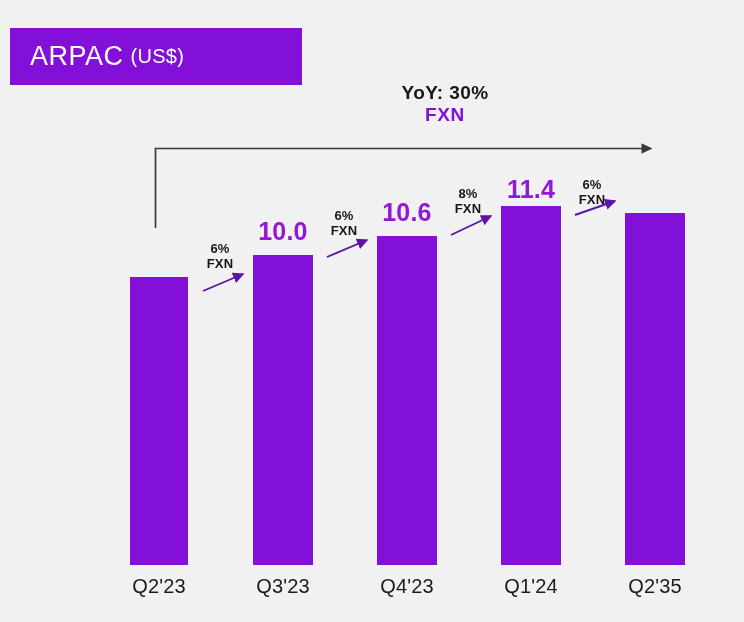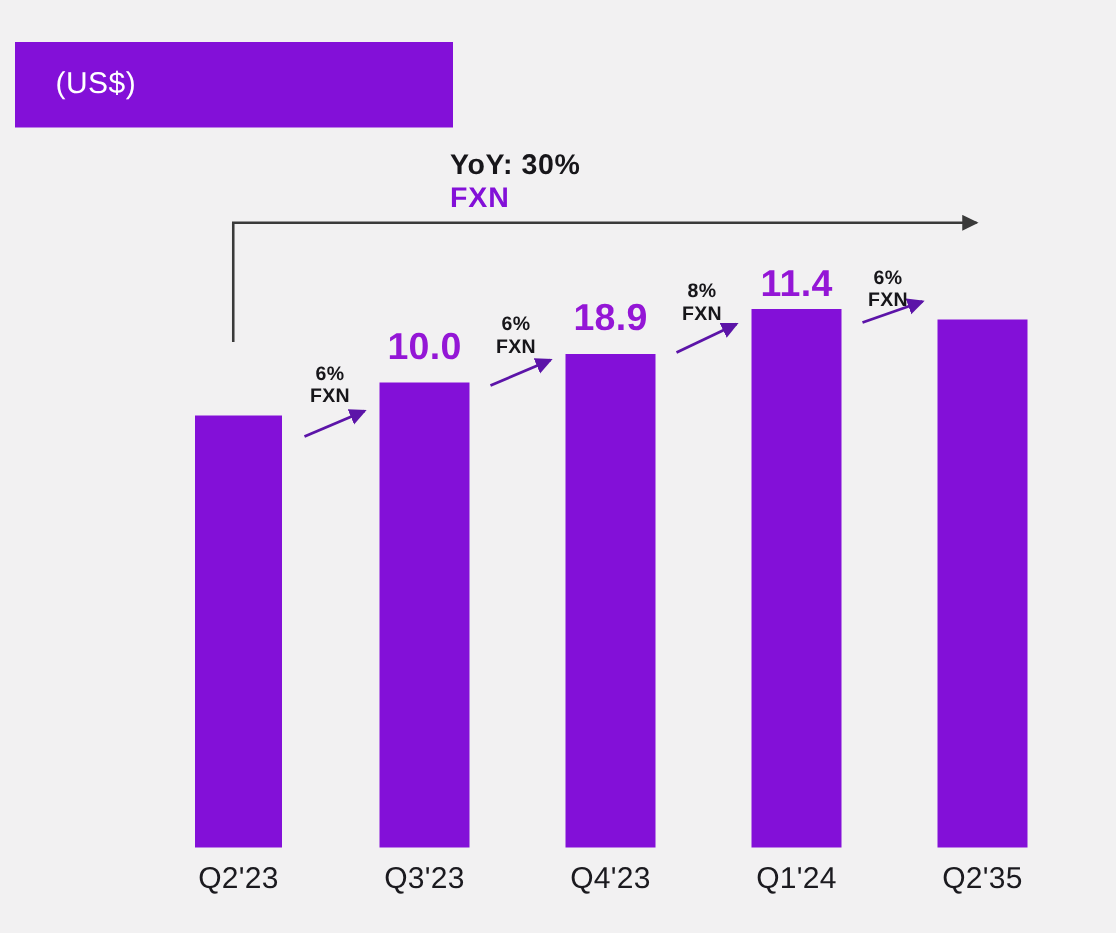--- a/index.html
+++ b/index.html
@@ -45,22 +45,23 @@
     font-size: 20px;
     letter-spacing: 0.3px;
     margin-left: 7px;
     font-weight: 400;
   }
 
   
   #yoy-block {
     position: absolute;
     left: 300px;
-    top: 100px;
+    top: 82px;
     width: 290px;
+    text-align: center;
     line-height: 1.18;
   }
   #yoy-value {
     font-size: 19px;
     font-weight: bold;
     color: #17161a;
     letter-spacing: 0.4px;
   }
   #yoy-fxn {
     font-size: 19px;
@@ -109,20 +110,21 @@
     line-height: 1.18;
     letter-spacing: 0.2px;
   }
 </style>
 </head>
 <body>
 
 <div id="stage">
 
   <div id="title-banner">
+    <span id="title-main">ARPAC</span>
     <span id="title-unit">(US$)</span>
   </div>
 
   <div id="yoy-block">
     <div id="yoy-value">YoY: 30%</div>
     <div id="yoy-fxn">FXN</div>
   </div>
 
   <svg id="overlay" viewBox="0 0 744 622">
     <defs>
@@ -153,21 +155,21 @@
   </svg>
 
   <div class="bar" style="left:130px; top:277px; width:58px; height:288px;"></div>
   <div class="cat-label" style="left:119px; top:575px; width:80px;">Q2'23</div>
 
   <div class="bar" style="left:253px; top:255px; width:60px; height:310px;"></div>
   <div class="bar-value" style="left:243px; top:217px; width:80px;">10.0</div>
   <div class="cat-label" style="left:243px; top:575px; width:80px;">Q3'23</div>
 
   <div class="bar" style="left:377px; top:236px; width:60px; height:329px;"></div>
-  <div class="bar-value" style="left:367px; top:198px; width:80px;">18.9</div>
+  <div class="bar-value" style="left:367px; top:198px; width:80px;">10.6</div>
   <div class="cat-label" style="left:367px; top:575px; width:80px;">Q4'23</div>
 
   <div class="bar" style="left:501px; top:206px; width:60px; height:359px;"></div>
   <div class="bar-value" style="left:491px; top:175px; width:80px;">11.4</div>
   <div class="cat-label" style="left:491px; top:575px; width:80px;">Q1'24</div>
 
   <div class="bar" style="left:625px; top:213px; width:60px; height:352px;"></div>
   <div class="cat-label" style="left:615px; top:575px; width:80px;">Q2'35</div>
 
   <div class="step-note" style="left:190px; top:241px; width:60px;">

